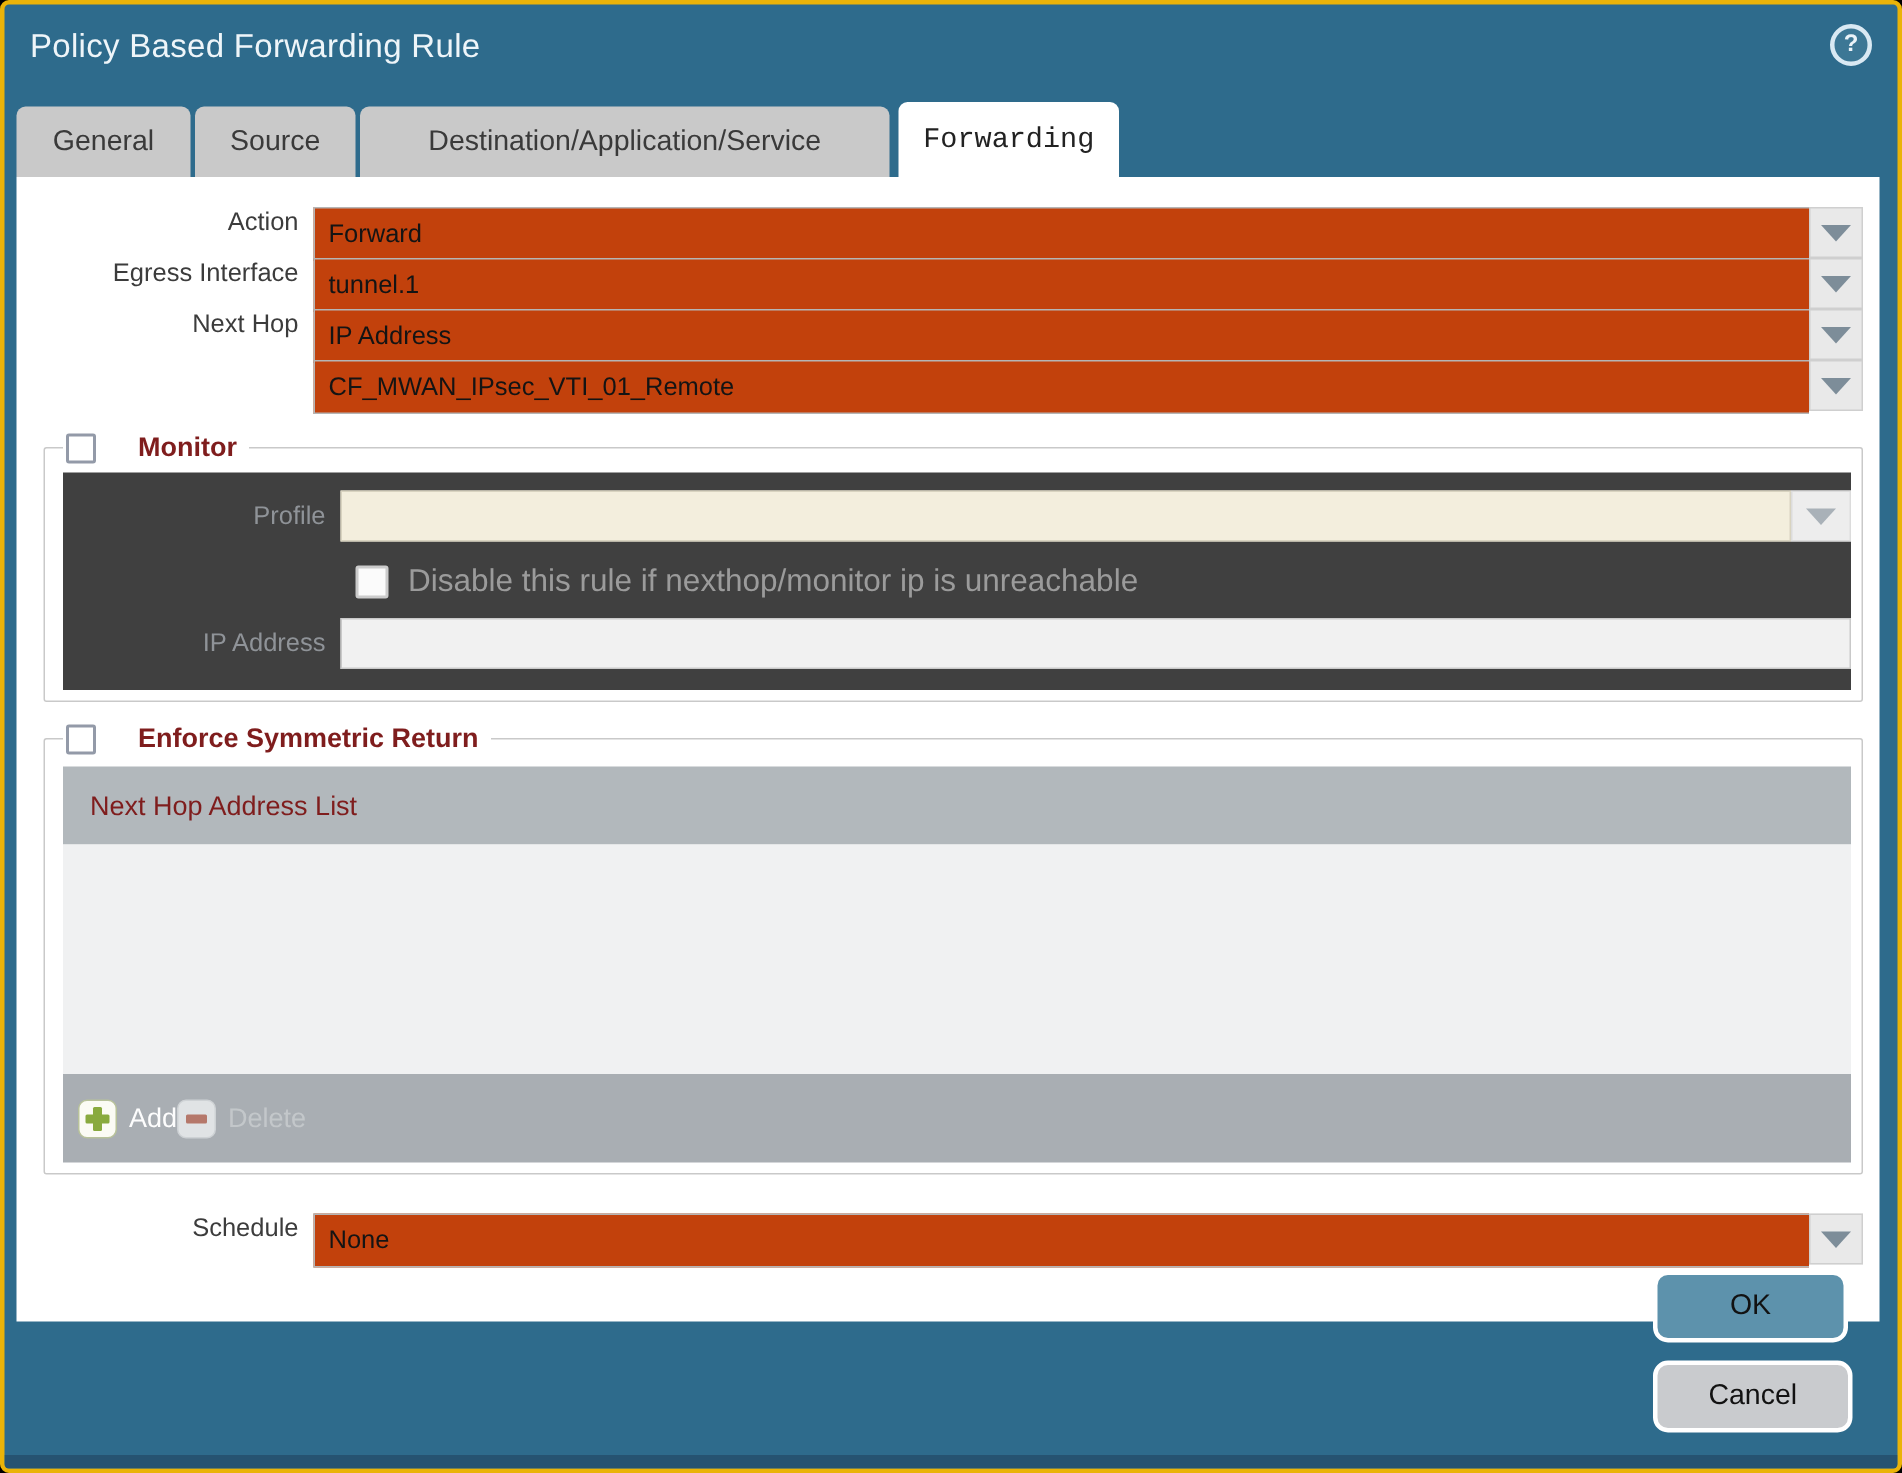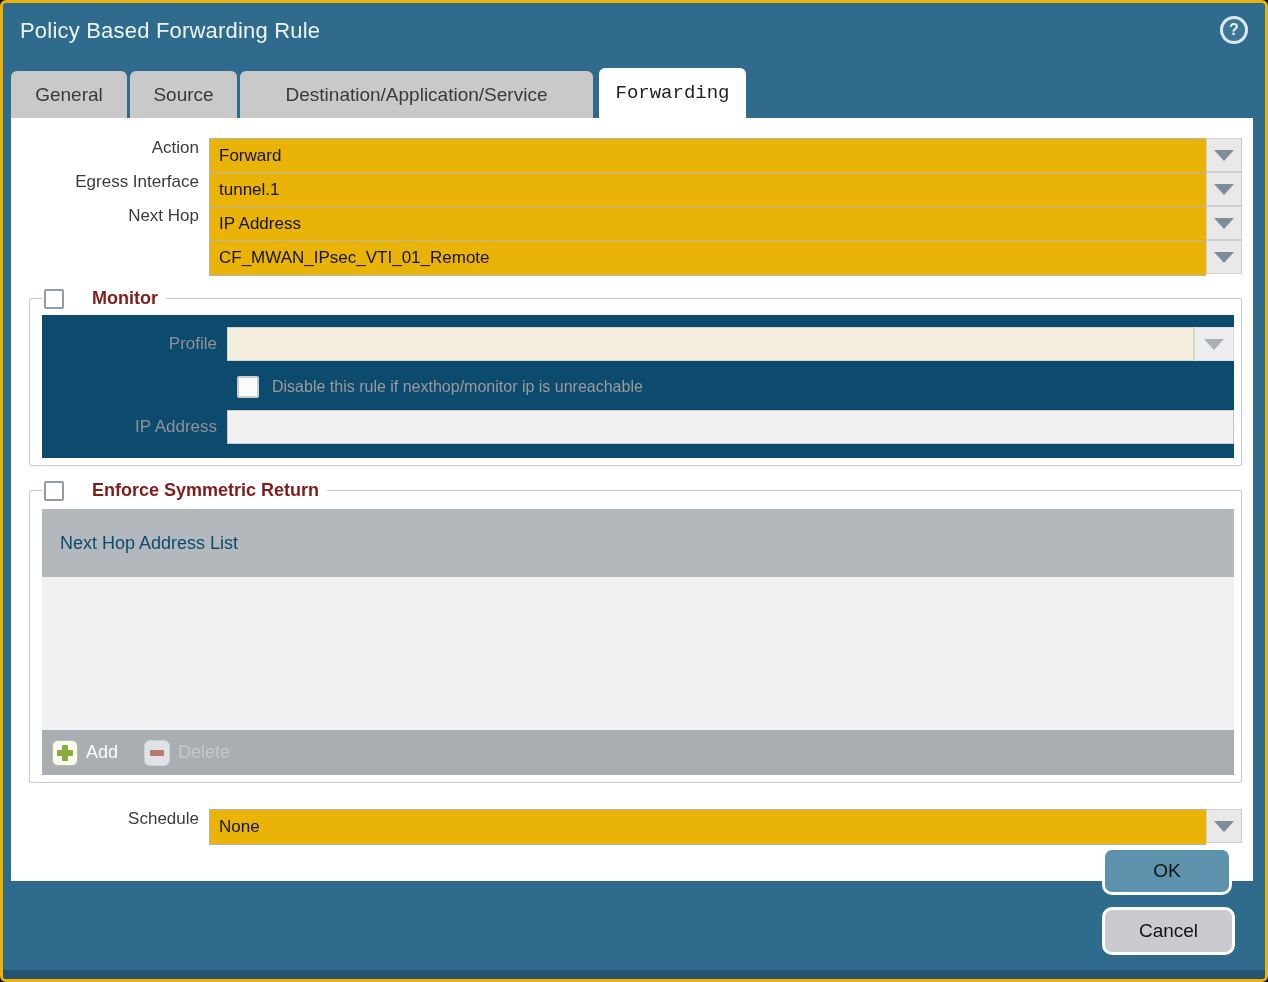--- a/index.html
+++ b/index.html
@@ -54,21 +54,21 @@
 
   .form-row { display: flex; align-items: flex-start; }
   .form-label {
     width: 198px; text-align: right; padding-right: 10px;
     font-size: 17px; color: #3c3c3c; flex: none;
   }
   .field-wrap { flex: 1; display: flex; margin-right: 11px; height: 34px; }
   .text-field {
     flex: 1; height: 34px; border: 1px solid #b5b5b5; border-right: none;
     font-family: "Liberation Sans", sans-serif;
-    font-size: 17px; color: #141414; padding: 17px 9px; background: #eab308; outline: none;
+    font-size: 17px; color: #141414; padding: 17px 9px; background: #c2410c; outline: none;
   }
   .dd-btn {
     width: 36px; height: 34px; background: #e9e9e9; border: 1px solid #cfcfcf;
     display: flex; align-items: center; justify-content: center; cursor: pointer; flex: none;
   }
   .dd-arrow {
     width: 0; height: 0;
     border-left: 10px solid transparent; border-right: 10px solid transparent;
     border-top: 11px solid #7d8d99;
   }
@@ -85,52 +85,52 @@
     font-size: 18px; font-weight: bold; color: #7f1d1d;
     padding: 0 8px 0 2px; margin-left: 0px;
   }
   .checkbox {
     width: 20px; height: 20px; border: 2px solid #939aa8;
     background: #ffffff; border-radius: 2px; flex: none; cursor: pointer;
   }
   .checkbox.light { border-color: #cccccc; background: #fbfbfb; width: 22px; height: 22px; }
 
   
-  .monitor-panel { background: #0c4a6e; padding: 12px 0 14px 0; margin-top: 6px; }
+  .monitor-panel { background: #404040; padding: 12px 0 14px 0; margin-top: 6px; }
   .inner-row { display: flex; align-items: center; }
   .inner-label {
     width: 185px; text-align: right; padding-right: 10px;
     font-size: 17px; color: #8f9398; flex: none;
   }
   .profile-field {
     flex: 1; height: 34px; background: #f3eedd; border: 1px solid #d8d3c0;
     font-family: "Liberation Sans", sans-serif; font-size: 17px; padding: 0 9px;
     color: #555; outline: none;
   }
   .dd-btn.profile { width: 40px; }
   .disable-row {
     display: flex; align-items: center; gap: 13px;
-    margin: 15px 0 12px 195px; color: #9b9b9b; font-size: 16px;
+    margin: 15px 0 12px 195px; color: #9b9b9b; font-size: 21px;
   }
   .ip-field {
     flex: 1; height: 34px; background: #f1f1f1; border: 1px solid #c9c9c9;
     font-family: "Liberation Sans", sans-serif; font-size: 17px; padding: 0 9px;
     color: #555; outline: none;
   }
 
   
   .nh-table { margin-top: 8px; }
   .nh-header {
-    height: 68px; background: #b2b8bc; color: #0c4a6e; font-size: 18px;
+    height: 52px; background: #b2b8bc; color: #7f1d1d; font-size: 18px;
     display: flex; align-items: center; padding-left: 18px; cursor: default;
   }
   .nh-body { height: 153px; background: #f0f1f2; }
   .nh-footer {
-    height: 45px; background: #a9aeb3; display: flex; align-items: center;
-    padding-left: 10px; gap: 26px; text-align: center;
+    height: 59px; background: #a9aeb3; display: flex; align-items: center;
+    padding-left: 10px;  text-align: center;
   }
   .tbl-btn { display: flex; align-items: center; gap: 8px; cursor: pointer; }
   .tbl-btn .btn-label { font-size: 18px; color: #fdfdfd; }
   .tbl-btn.disabled { cursor: default; }
   .tbl-btn.disabled .btn-label { color: #c3c7ca; }
 
   .plus-icon {
     width: 26px; height: 26px; border-radius: 6px;
     background: #fbfbf4; border: 1px solid #b8c29a; position: relative; flex: none;
   }

